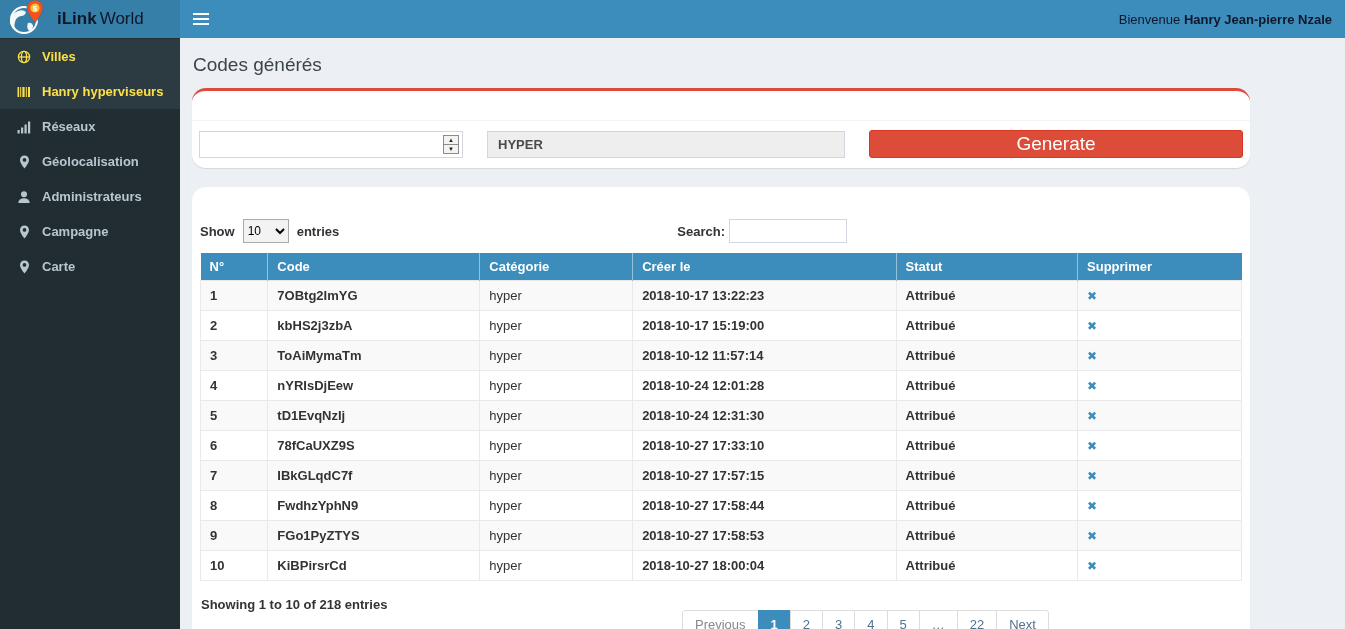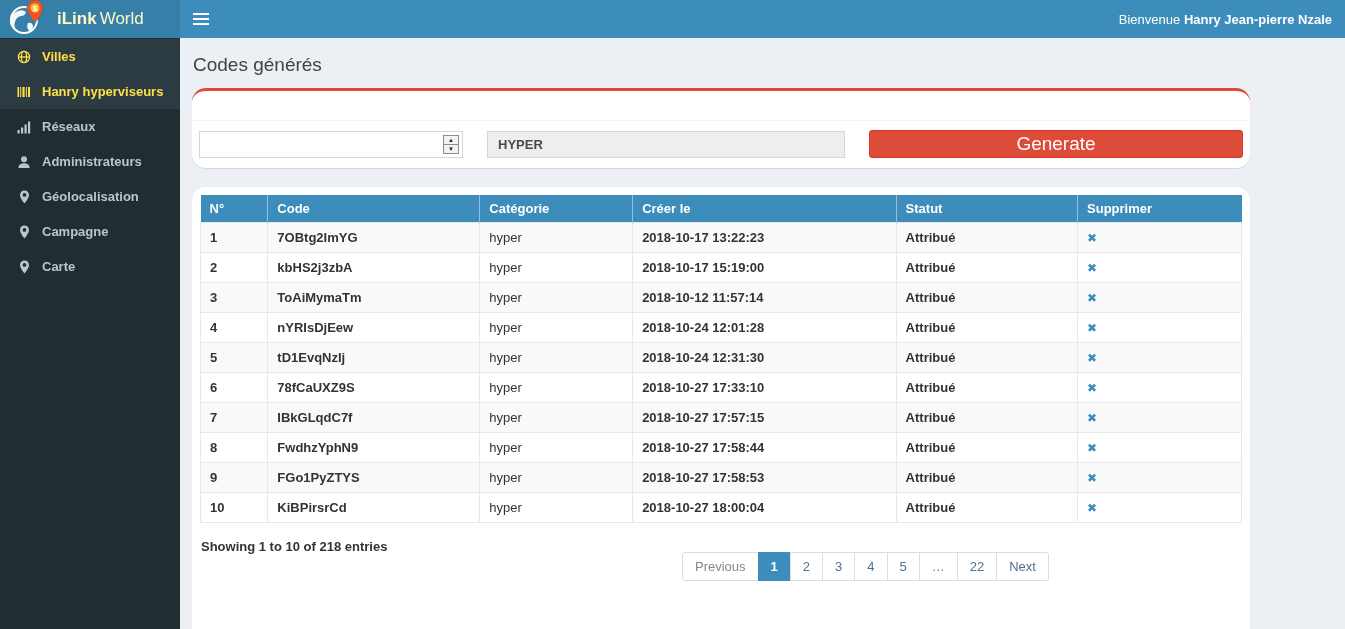--- a/index.html
+++ b/index.html
@@ -6,40 +6,40 @@
   html,body { width:1345px; height:629px; }
   body {
     font-family: "Liberation Sans", "DejaVu Sans", sans-serif;
     background:#ecf0f5; overflow:hidden; position:relative; font-size:13px; color:#333;
   }
   
   .sidebar { position:absolute; left:0; top:0; width:180px; height:629px; background:#222d32; z-index:5; }
   .logo {
     height:38px; background:#367fa9; display:flex; align-items:center; padding:0 8px; cursor:pointer;
   }
-  .logo-title { color:#fef9c3; font-size:17px; margin-left:9px; white-space:nowrap; }
+  .logo-title { color:#0f172a; font-size:17px; margin-left:9px; white-space:nowrap; }
   .logo-title .b { font-weight:700; }
   .logo-title .l { font-weight:300; margin-left:3px; }
   .menu { padding-top:1px; }
   .menu-group-active { background:#2c3b41; }
   .menu-item {
     display:flex; align-items:center; height:35px; padding:0 14px; cursor:pointer;
     color:#b8c7ce; font-weight:600; font-size:13px;
   }
   .menu-item.active { color:#fde047; }
   .micon { width:20px; display:inline-flex; justify-content:center; margin-right:8px; flex:none; }
   .micon svg { display:block; }
   
   .navbar {
     position:absolute; left:180px; top:0; width:1165px; height:38px; background:#3c8dbc;
     display:flex; align-items:center; justify-content:space-between; padding:0 13px;
   }
   .hamburger { width:16px; cursor:pointer; padding:3px 0; }
   .hamburger div { height:2px; background:#fff; margin:3px 0; }
-  .welcome { color:#ffffff; font-size:13px; cursor:pointer; }
+  .welcome { color:#0f172a; font-size:13px; cursor:pointer; }
   .welcome .name { font-weight:700; }
   
   .content { position:absolute; left:180px; top:38px; width:1082px; height:591px; padding:13px 12px; }
   .page-title { font-size:19px; font-weight:500; color:#3b4449; padding:3px 1px 12px 1px; }
   .box {
     background:#fff; border-top:3px solid #dd4b39; border-radius:14px;
     box-shadow:0 1px 1px rgba(0,0,0,0.1); margin-bottom:19px;
   }
   .box1-header { height:30px; border-bottom:1px solid #f4f4f4; }
   .box1-body { display:flex; align-items:center; padding:9px 7px 10px 7px; }
@@ -146,34 +146,34 @@
           <rect x="0.5" y="10" width="2.2" height="3.5"></rect>
             <rect x="4" y="7.5" width="2.2" height="6"></rect>
           <rect x="7.5" y="4.5" width="2.2" height="9"></rect>
             <rect x="11" y="1.5" width="2.2" height="12"></rect>
         </svg>
       </span>
       <span>Réseaux</span>
     </div>
     <div class="menu-item">
       <span class="micon">
+        <svg width="11" height="14" viewBox="0 0 11 14" fill="currentColor">
+          <path fill-rule="evenodd" d="M5.5 0.5 C2.8 0.5 1 2.3 1 5 c0 3.2 4.5 8.5 4.5 8.5 S10 8.2 10 5 c0-2.7-1.8-4.5-4.5-4.5z M5.5 6.8 a1.9 1.9 0 1 1 0-3.8 a1.9 1.9 0 0 1 0 3.8z"></path>
+        </svg>
+      </span>
+      <span>Géolocalisation</span>
+    </div>
+    <div class="menu-item">
+      <span class="micon">
         <svg width="14" height="14" viewBox="0 0 14 14" fill="currentColor">
           <circle cx="7" cy="4.2" r="3"></circle>
             <path d="M1.3 13 a5.7 4.8 0 0 1 11.4 0 z"></path>
         </svg>
       </span>
       <span>Administrateurs</span>
-    </div>
-    <div class="menu-item">
-      <span class="micon">
-        <svg width="11" height="14" viewBox="0 0 11 14" fill="currentColor">
-          <path fill-rule="evenodd" d="M5.5 0.5 C2.8 0.5 1 2.3 1 5 c0 3.2 4.5 8.5 4.5 8.5 S10 8.2 10 5 c0-2.7-1.8-4.5-4.5-4.5z M5.5 6.8 a1.9 1.9 0 1 1 0-3.8 a1.9 1.9 0 0 1 0 3.8z"></path>
-        </svg>
-      </span>
-      <span>Géolocalisation</span>
     </div>
     <div class="menu-item">
       <span class="micon">
         <svg width="11" height="14" viewBox="0 0 11 14" fill="currentColor">
           <path fill-rule="evenodd" d="M5.5 0.5 C2.8 0.5 1 2.3 1 5 c0 3.2 4.5 8.5 4.5 8.5 S10 8.2 10 5 c0-2.7-1.8-4.5-4.5-4.5z M5.5 6.8 a1.9 1.9 0 1 1 0-3.8 a1.9 1.9 0 0 1 0 3.8z"></path>
         </svg>
       </span>
       <span>Campagne</span>
     </div>
     <div class="menu-item">
@@ -211,20 +211,31 @@
           <div class="spin-btn up">▲</div>
           <div class="spin-btn">▼</div>
         </div>
       </div>
       <div class="input-disabled">HYPER</div>
       <button class="btn-generate">Generate</button>
     </div>
   </div>
 
   <div class="box box2">
+    <div class="table-controls">
+      <span class="length-label">Show</span>
+      <select class="length-select">
+        <option>10</option>
+      </select>
+      <span class="entries-label">entries</span>
+      <span class="search-wrap">
+        <span class="search-label">Search:</span>
+        <input class="search-input" type="text" value="" style="">
+      </span>
+    </div>
 
     <table>
       <colgroup>
         <col style="width:72px">
           <col style="width:227px">
           <col style="width:163px">
         <col style="width:290px">
           <col style="width:197px">
           <col style="width:175px">
       </colgroup>

